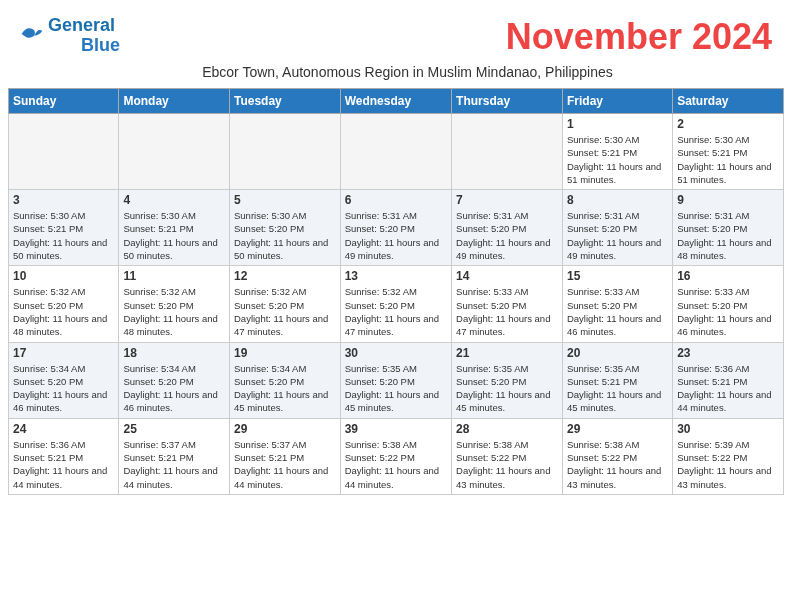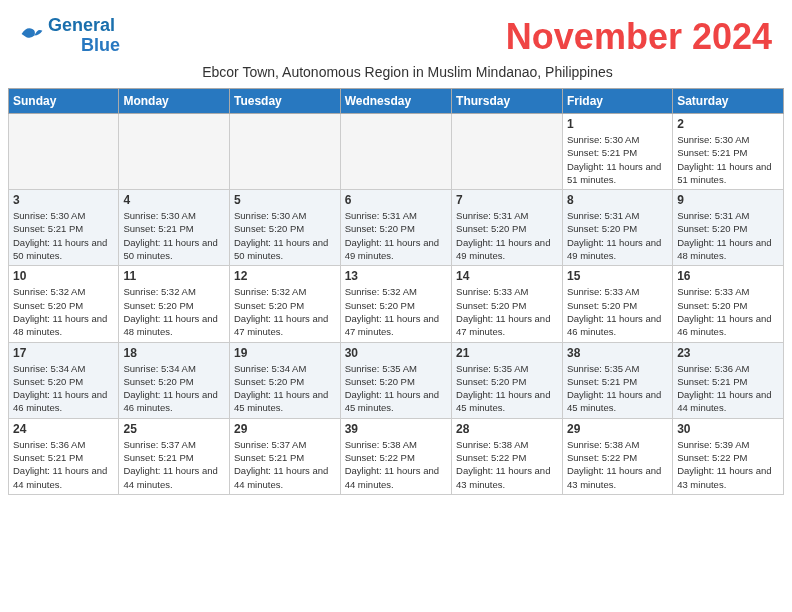--- a/index.html
+++ b/index.html
@@ -259,21 +259,21 @@
 Sunset: 5:20 PM
 Daylight: 11 hours and 45 minutes.</div>
           </td>
           <td>
             <span class="day-number">21</span>
             <div class="day-info" style="white-space: pre-line;">Sunrise: 5:35 AM
 Sunset: 5:20 PM
 Daylight: 11 hours and 45 minutes.</div>
           </td>
           <td>
-            <span class="day-number">38</span>
+            <span class="day-number">20</span>
             <div class="day-info" style="white-space: pre-line;">Sunrise: 5:35 AM
 Sunset: 5:21 PM
 Daylight: 11 hours and 45 minutes.</div>
           </td>
           <td>
             <span class="day-number">23</span>
             <div class="day-info" style="white-space: pre-line;">Sunrise: 5:36 AM
 Sunset: 5:21 PM
 Daylight: 11 hours and 44 minutes.</div>
           </td>

